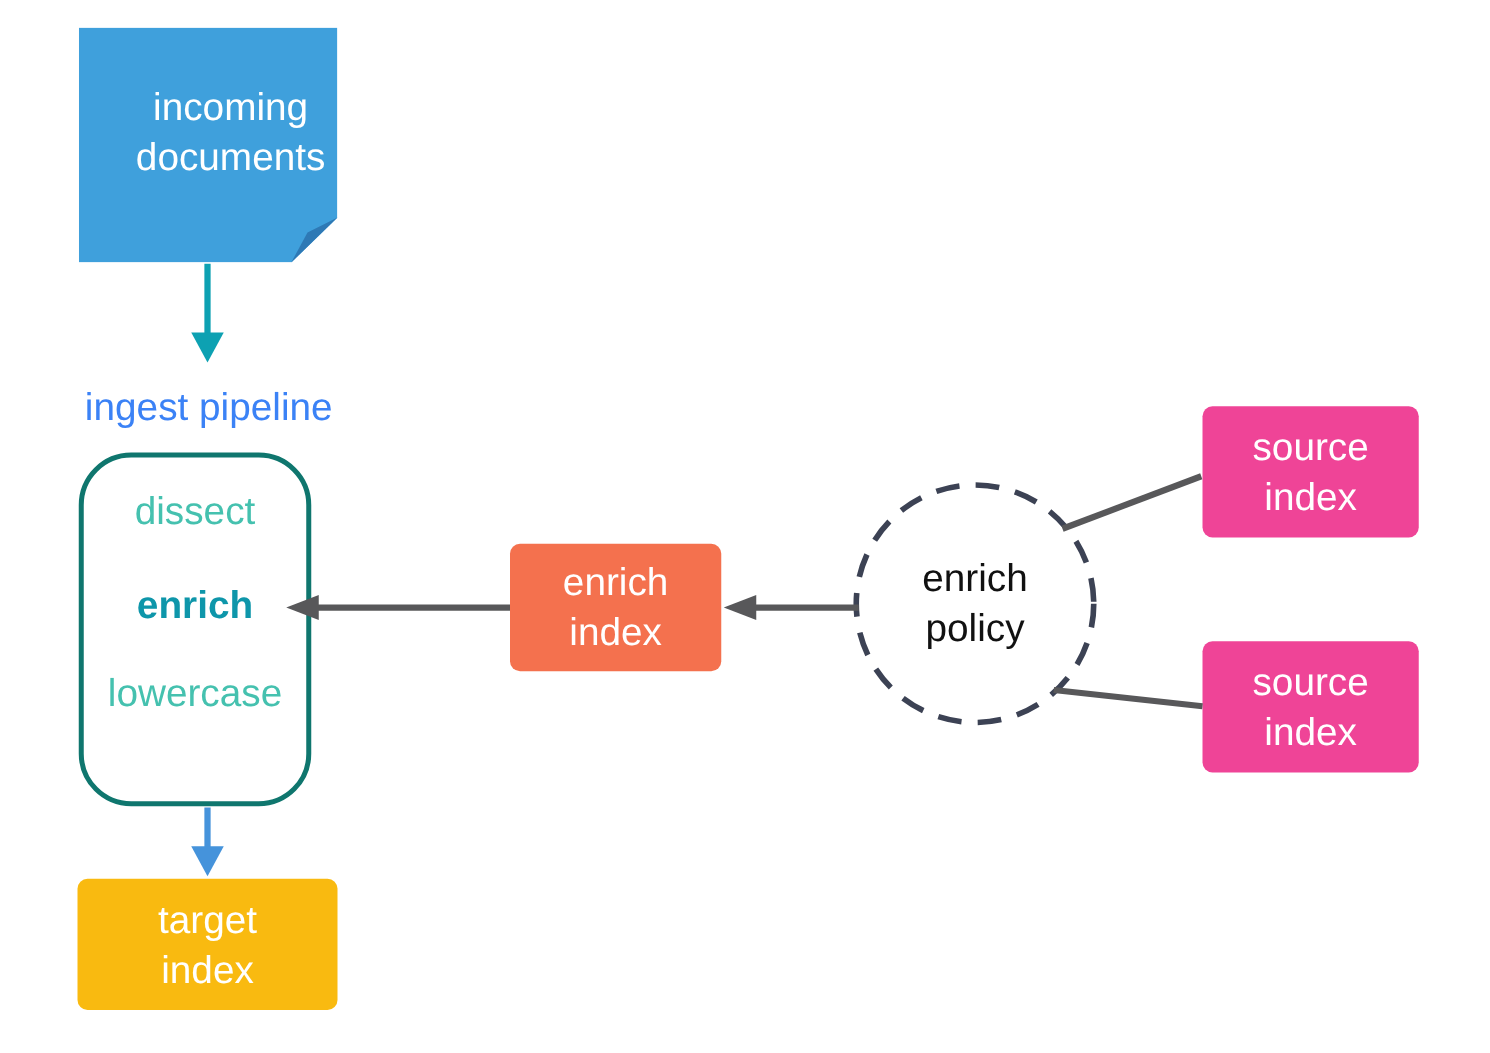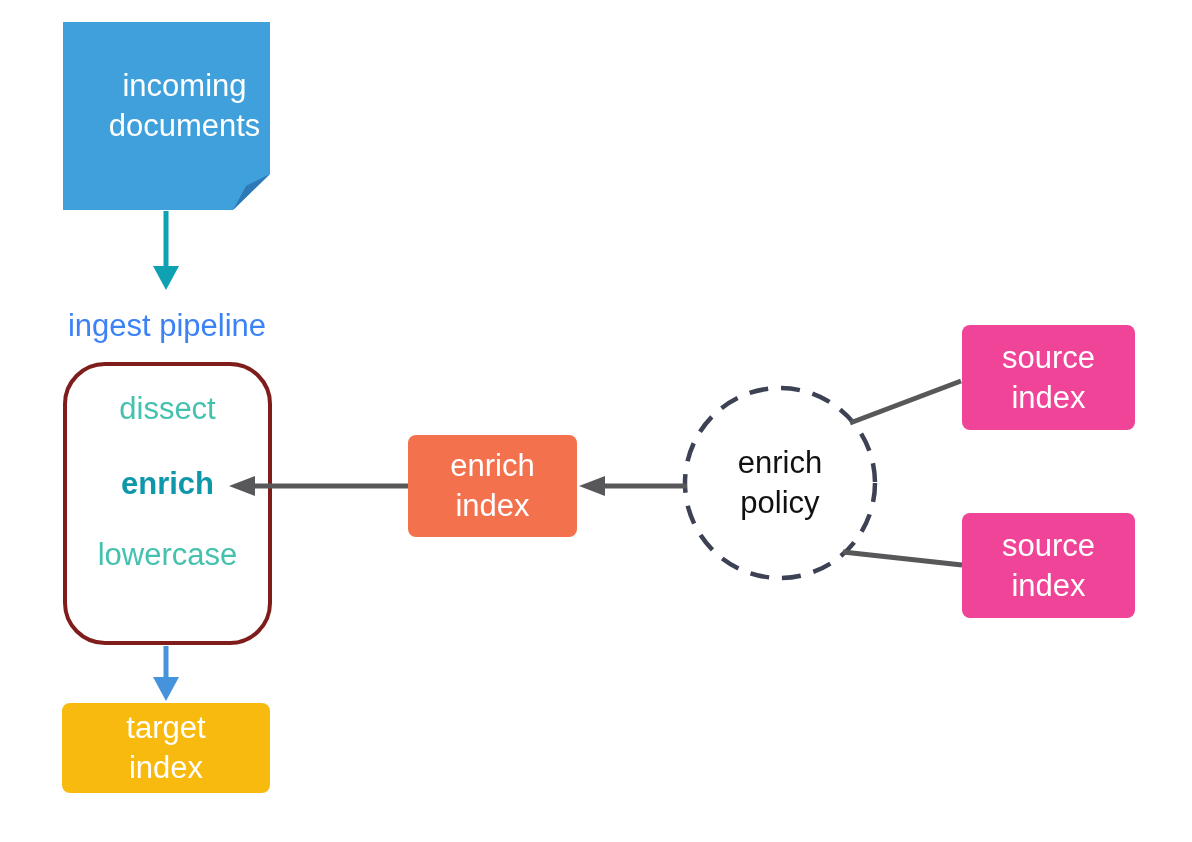--- a/index.html
+++ b/index.html
@@ -36,23 +36,23 @@
   .pipeline-title {
     position: absolute;
     left: 58px; top: 306px;
     width: 218px; height: 40px;
     color: #3b82f6;
   }
   
   .pipeline-box {
     position: absolute;
     left: 63px; top: 362px;
-    width: 209px; height: 283px;
+    width: 186px; height: 283px;
     background: #ffffff;
-    border: 4px solid #7f1d1d;
+    border: 4px solid #0f766e;
     border-radius: 42px;
   }
   .proc {
     position: absolute;
     left: 0; right: 0;
     text-align: center;
     font-size: 31px;
     line-height: 40px;
     color: #45C1AF;
   }
@@ -61,21 +61,21 @@
   .proc-lowercase { top: 169px; }
   
   .node {
     position: absolute;
     display: flex;
     align-items: center;
     justify-content: center;
     border-radius: 8px;
     color: #ffffff;
   }
-  .target       { left: 62px;  top: 703px; width: 208px; height: 90px; background: #F9BA10; }
+  .target       { left: 62px;  top: 703px; width: 208px; height: 105px; background: #F9BA10; }
   .enrich-index { left: 408px; top: 435px; width: 169px; height: 102px; background: #F4714E; }
   .source-top   { left: 962px; top: 325px; width: 173px; height: 105px; background: #EF4497; }
   .source-bot   { left: 962px; top: 513px; width: 173px; height: 105px; background: #EF4497; }
   
   .policy-text {
     position: absolute;
     left: 685px; top: 388px;
     width: 190px; height: 190px;
     display: flex;
     align-items: center;

